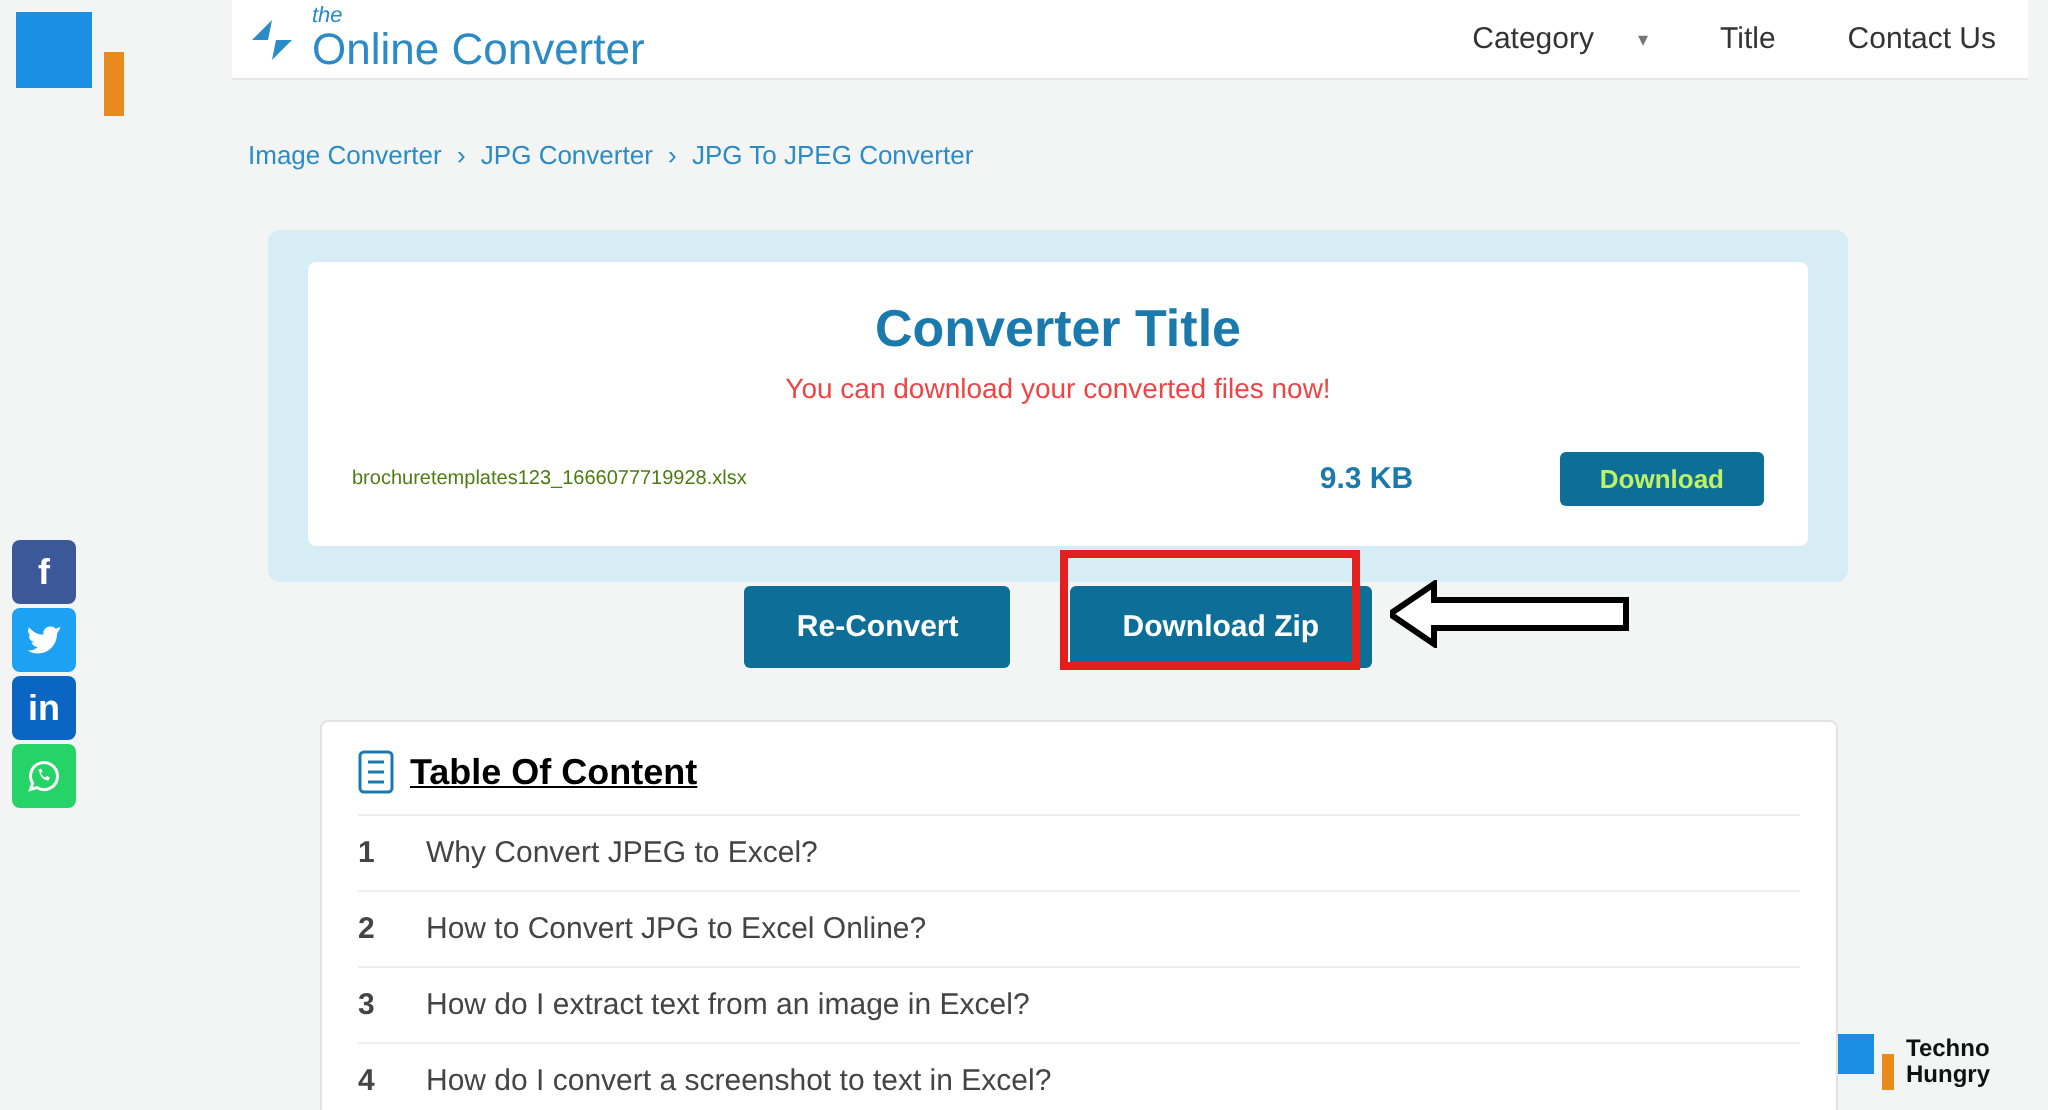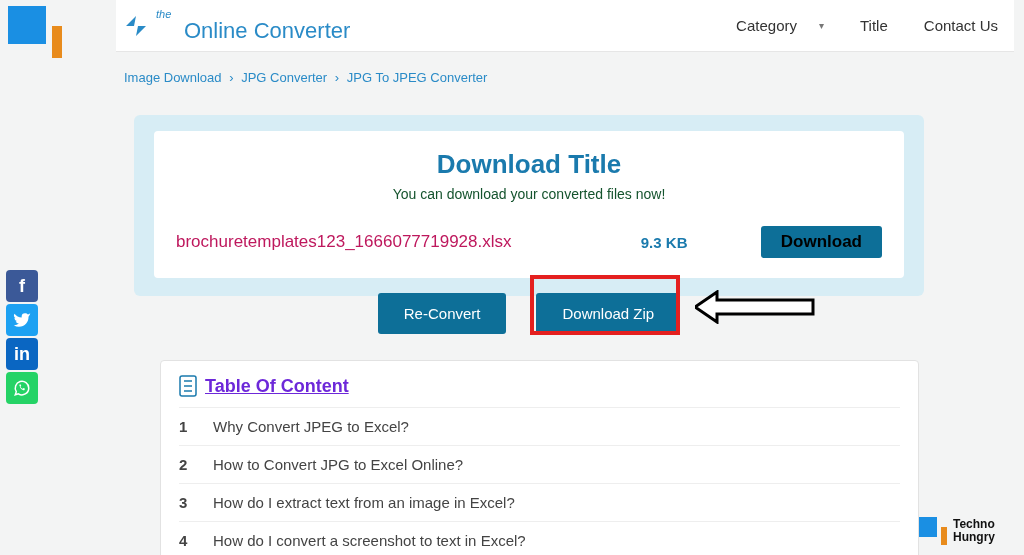--- a/index.html
+++ b/index.html
@@ -5,60 +5,60 @@
   * { margin: 0; padding: 0; box-sizing: border-box; font-family: -apple-system, BlinkMacSystemFont, "Segoe UI", Arial, sans-serif; }
   body { background: #f3f4f4; width: 1024px; height: 555px; position: relative; overflow: hidden; }
 
   
   .tl-logo { position: absolute; top: 6px; left: 8px; width: 58px; height: 52px; }
   .tl-logo .blue { position:absolute; left:0; top:0; width:38px; height:38px; background:#1a8fe3; }
   .tl-logo .orange { position:absolute; right:4px; bottom:0; width:10px; height:32px; background:#e88b1c; }
   .tl-logo .teal  { position:absolute; right:16px; bottom:0; width:1px; height:1px; }
 
   
-  .header { position:absolute; left:116px; right:10px; top:0; height:52px; background:#fff; display:flex; align-items:center; border-bottom:1px solid #e6e6e6; }
+  .header { position:absolute; left:116px; right:10px; top:0; height:40px; background:#fff; display:flex; align-items:center; border-bottom:1px solid #e6e6e6; }
   .brand { display:flex; align-items:center; gap:6px; padding-left:6px; }
   .brand-mark { width:28px; height:28px; position:relative; }
   .brand-mark svg { width:28px; height:28px; }
   .brand-text-wrap { line-height:1; }
   .brand-text-wrap .the { font-size:11px; color:#2a8bc7; font-style:italic; }
-  .brand-text-wrap .title { font-size:22px; color:#2a8bc7; font-weight:500;margin-left:28px; }
+  .brand-text-wrap .title { font-size:22px; color:#2a8bc7; font-weight:500; }
   .nav { margin-left:auto; display:flex; gap:36px; padding-right:16px; font-size:15px; color:#333; }
   .nav-item { display:flex; align-items:center; gap:22px; cursor:pointer; }
   .chev { font-size:10px; color:#777; }
 
   
   .breadcrumb { position:absolute; left:124px; top:70px; font-size:13px; color:#2a8bc7; }
   .breadcrumb span.sep { color:#2a8bc7; padding:0 4px; }
   .breadcrumb a { color:#2a8bc7; cursor:pointer; }
 
   
   .panel-outer { position:absolute; left:134px; right:100px; top:115px; background:#d7edf5; border-radius:6px; padding:16px 20px 18px; }
   .panel-inner { background:#fff; border-radius:4px; padding:18px 14px 14px; }
   .dl-title { text-align:center; font-size:26px; font-weight:600; color:#1a7aad; margin-bottom:6px; }
-  .dl-sub { text-align:center; font-size:14px; color:#14532d; margin-bottom:18px; }
+  .dl-sub { text-align:center; font-size:14px; color:#ef4444; margin-bottom:18px; }
   .file-row { display:flex; align-items:center; padding:6px 8px; }
-  .file-name { flex:1; font-size:17px; color:#be185d; }
+  .file-name { flex:1; font-size:10px; color:#4d7c0f; }
   .file-size { width:120px; font-size:15px; color:#1a7aad; font-weight:600; }
-  .dl-btn { background:#0d6f98; color:#000000; font-size:17px; font-weight:600; border:none; padding:6px 20px; border-radius:3px; cursor:pointer; }
+  .dl-btn { background:#0d6f98; color:#bef264; font-size:13px; font-weight:600; border:none; padding:6px 20px; border-radius:3px; cursor:pointer; }
 
   
   .actions { position:absolute; left:134px; right:100px; top:288px; height:50px; display:flex; justify-content:center; gap:30px; align-items:center; }
-  .btn-action { background:#0d6f98; color:#fff; font-size:15px; font-weight:400; border:none; padding:12px 26px; border-radius:3px; cursor:pointer; }
+  .btn-action { background:#0d6f98; color:#fff; font-size:15px; font-weight:700; border:none; padding:12px 26px; border-radius:3px; cursor:pointer; }
   .highlight-box { position:absolute; border:4px solid #e4201f; left:530px; top:275px; width:150px; height:60px; pointer-events:none; }
 
   
   .arrow { position:absolute; left:695px; top:290px; width:120px; height:34px; }
   .arrow svg { width:120px; height:34px; }
 
   
   .toc { position:absolute; left:160px; right:105px; top:360px; border:1px solid #e2e2e2; border-radius:4px; background:#fff; padding:14px 18px 6px; }
   .toc-head { display:flex; align-items:center; gap:8px; margin-bottom:10px; }
   .toc-icon { width:18px; height:22px; }
-  .toc-title { font-size:18px; font-weight:700; color:#6d28d9; text-decoration:underline; cursor:pointer; }
+  .toc-title { font-size:18px; font-weight:700; color:#000000; text-decoration:underline; cursor:pointer; }
   .toc-row { display:flex; gap:22px; padding:10px 0; border-top:1px solid #eee; font-size:15px; color:#444; }
   .toc-row .num { font-weight:700; width:12px; }
   .toc-row .q { cursor:pointer; }
 
   
   .social-rail { position:absolute; left:6px; top:270px; width:32px; display:flex; flex-direction:column; gap:2px; }
   .social { width:32px; height:32px; border-radius:4px; display:flex; align-items:center; justify-content:center; color:#fff; font-weight:700; font-size:18px; cursor:pointer; }
   .fb { background:#3b5998; }
   .tw { background:#1da1f2; }
   .li { background:#0a66c2; }
@@ -100,30 +100,30 @@
     <div class="nav-item">
       <span>Title</span>
     </div>
     <div class="nav-item">
       <span>Contact Us</span>
     </div>
   </div>
 </div>
 
 <div class="breadcrumb">
-  <a>Image Download</a>
+  <a>Image Converter</a>
   <span class="sep">›</span>
   <a>JPG Converter</a>
   <span class="sep">›</span>
   <a>JPG To JPEG Converter</a>
 </div>
 
 <div class="panel-outer">
   <div class="panel-inner">
-    <div class="dl-title">Download Title</div>
+    <div class="dl-title">Converter Title</div>
     <div class="dl-sub">You can download your converted files now!</div>
     <div class="file-row">
       <div class="file-name">brochuretemplates123_1666077719928.xlsx</div>
       <div class="file-size">9.3 KB</div>
       <button class="dl-btn">Download</button>
     </div>
   </div>
 </div>
 
 <div class="actions">

